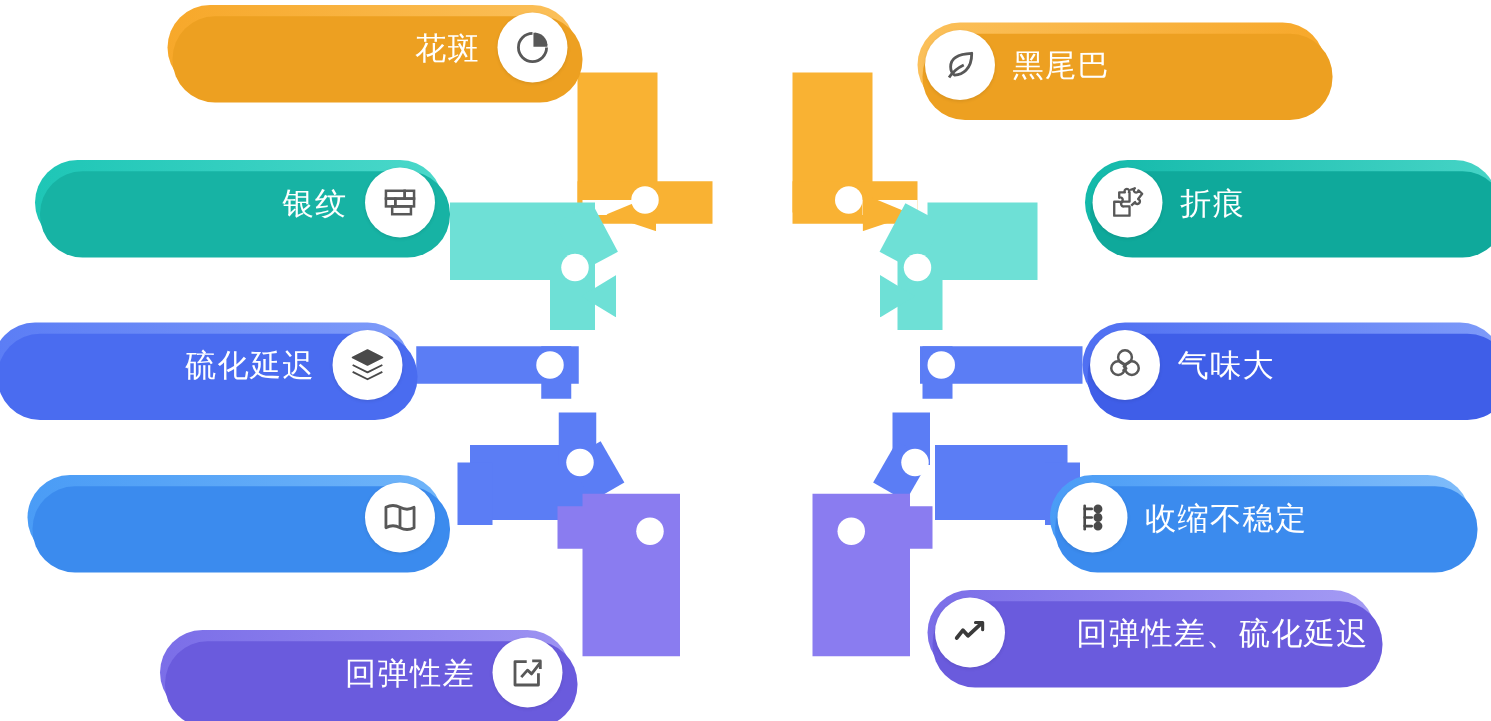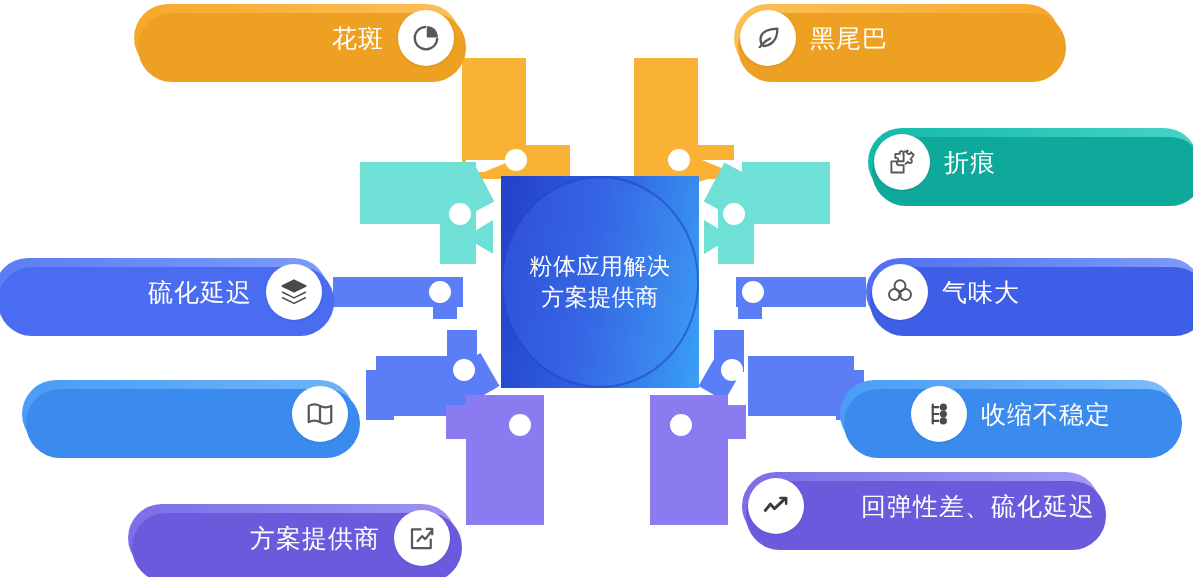--- a/index.html
+++ b/index.html
@@ -131,38 +131,46 @@
     <div class="cblk" style="left:706px;top:358px;width:30px;height:38px;background:#5b7df5;transform:rotate(30deg);"></div>
     <div class="cdot" style="left:721px;top:359px;"></div>
   </div>
 
   <div class="conn">
     <div class="cblk" style="left:650px;top:395px;width:78px;height:130px;background:#8a7cf0;"></div>
     <div class="cblk" style="left:706px;top:405px;width:40px;height:34px;background:#8a7cf0;"></div>
     <div class="cdot" style="left:670px;top:414px;"></div>
   </div>
 
-  <div id="center-node">
-    <div id="center-circle"></div>
-    <div id="center-label">粉体应用解决
-方案提供商</div>
-  </div>
 
   <div class="pill left" style="left:134px;top:4px;width:320px;background:linear-gradient(90deg,#f7a82a 0%,#fbc05a 100%);">
     <div class="shadow" style="background:#eda021;"></div>
     <span class="label">花斑</span>
     <span class="badge">
       <svg width="30" height="30" viewBox="0 0 24 24" fill="none" stroke="#585858" stroke-width="1.8">
         <path d="M12 3a9 9 0 1 0 9 9"></path>
           <path d="M13.5 2.6v8h8" stroke-width="1.8"></path>
         <path d="M13.5 2.6a8 8 0 0 1 8 8h-8z" fill="#585858" stroke="none"></path>
       </svg>
     </span>
   </div>
 
+  <div class="pill left" style="left:28px;top:128px;width:320px;background:linear-gradient(90deg,#1ec6b6 0%,#4bd8ca 100%);">
+    <div class="shadow" style="background:#17b3a4;"></div>
+    <span class="label">银纹</span>
+    <span class="badge">
+      <svg width="30" height="30" viewBox="0 0 24 24" fill="none" stroke="#585858" stroke-width="1.6">
+        <rect x="3" y="4.5" width="12" height="5"></rect>
+          <rect x="15" y="4.5" width="6" height="5"></rect>
+        <rect x="3" y="9.5" width="6" height="5"></rect>
+          <rect x="9" y="9.5" width="12" height="5"></rect>
+        <rect x="7" y="14.5" width="12" height="5"></rect>
+      </svg>
+    </span>
+  </div>
 
   <div class="pill left" style="left:-6px;top:258px;width:328px;background:linear-gradient(90deg,#5b7df5 0%,#7e9bf9 100%);">
     <div class="shadow" style="background:#4a6cf0;"></div>
     <span class="label">硫化延迟</span>
     <span class="badge">
       <svg width="30" height="30" viewBox="0 0 24 24" fill="#4a4a4a" stroke="#4a4a4a" stroke-width="1.2" stroke-linejoin="round">
         <path d="M12 2.5 2.5 7.2 12 11.9 21.5 7.2z"></path>
         <path d="M2.5 12 12 16.7 21.5 12" fill="none"></path>
         <path d="M2.5 16.4 12 21.1 21.5 16.4" fill="none"></path>
       </svg>
@@ -174,31 +182,31 @@
     <span class="badge">
       <svg width="30" height="30" viewBox="0 0 24 24" fill="none" stroke="#585858" stroke-width="1.8" stroke-linejoin="round">
         <path d="M3 5.5c3-1.6 6-1.6 9 0s6 1.6 9 0v13c-3 1.6-6 1.6-9 0s-6-1.6-9 0z"></path>
         <path d="M12 5.5v13"></path>
       </svg>
     </span>
   </div>
 
   <div class="pill left" style="left:128px;top:504px;width:322px;background:linear-gradient(90deg,#7b6ee8 0%,#9d93f2 100%);">
     <div class="shadow" style="background:#6a5bdd;"></div>
-    <span class="label">方案提供商</span>
+    <span class="label">回弹性差</span>
     <span class="badge">
       <svg width="30" height="30" viewBox="0 0 24 24" fill="none" stroke="#585858" stroke-width="1.8" stroke-linejoin="round">
         <path d="M19 12.5V20H4V5h7.5"></path>
         <path d="M8 15l4-4.5 2.6 2.4L20 6"></path>
           <path d="M15 4.6h5.2v5.2"></path>
       </svg>
     </span>
   </div>
 
-  <div class="pill right" style="left:734px;top:4px;width:320px;background:linear-gradient(90deg,#fbc05a 0%,#f7a82a 100%);">
+  <div class="pill right" style="left:734px;top:18px;width:320px;background:linear-gradient(90deg,#fbc05a 0%,#f7a82a 100%);">
     <div class="shadow" style="background:#eda021;"></div>
     <span class="badge">
       <svg width="30" height="30" viewBox="0 0 24 24" fill="none" stroke="#585858" stroke-width="1.8" stroke-linejoin="round">
         <path d="M19.5 4.5c-9 .4-13.5 3.6-13.5 8.6 0 2.4 1.1 4.4 2.6 5.4 4.6-.4 11-3.4 10.9-14z"></path>
         <path d="M5 20c2.2-3.4 5.6-6.2 9.4-8"></path>
       </svg>
     </span>
     <span class="label">黑尾巴</span>
   </div>
 
@@ -219,21 +227,21 @@
       <svg width="30" height="30" viewBox="0 0 24 24" fill="none" stroke="#585858" stroke-width="1.6">
         <circle cx="7.6" cy="14" r="4.4"></circle>
           <circle cx="16.4" cy="14" r="4.4"></circle>
           <circle cx="12" cy="7" r="4.4"></circle>
         <path d="M11.2 12.8l1.6 1.4-1.8 1.2" stroke-linecap="round" stroke-linejoin="round"></path>
       </svg>
     </span>
     <span class="label">气味大</span>
   </div>
 
-  <div class="pill right" style="left:840px;top:380px;width:330px;background:linear-gradient(90deg,#4a9cf6 0%,#7fbcfa 100%);justify-content:center;">
+  <div class="pill right" style="left:840px;top:380px;width:330px;background:linear-gradient(90deg,#4a9cf6 0%,#7fbcfa 100%);">
     <div class="shadow" style="background:#3b8bee;"></div>
     <span class="badge">
       <svg width="30" height="30" viewBox="0 0 24 24" fill="#4a4a4a" stroke="#4a4a4a" stroke-width="1.7" stroke-linecap="round">
         <path d="M7 4.5v15" fill="none"></path>
         <path d="M7 6.5h4.5M7 12h4.5M7 17.5h4.5" fill="none"></path>
         <circle cx="15.5" cy="6.5" r="2"></circle>
           <circle cx="15.5" cy="12" r="2"></circle>
           <circle cx="15.5" cy="17.5" r="2"></circle>
       </svg>
     </span>

